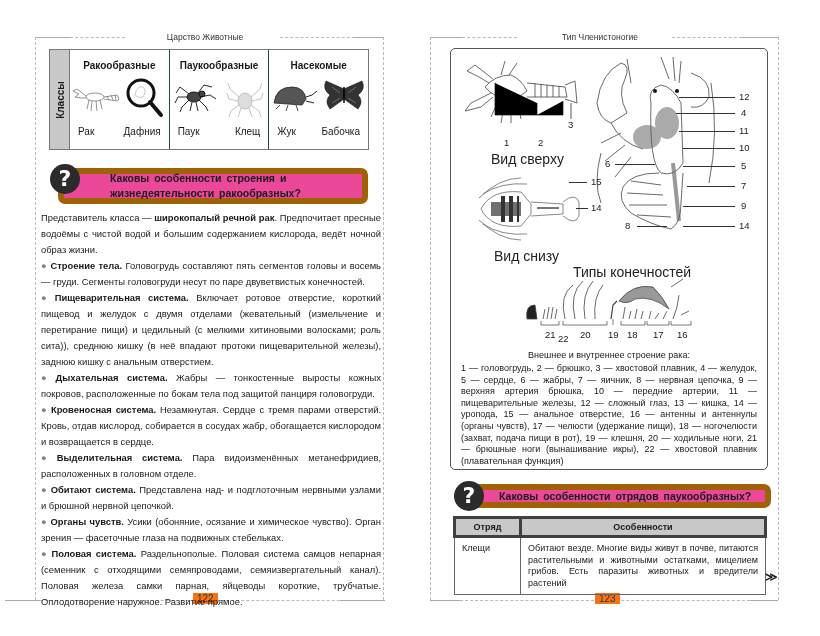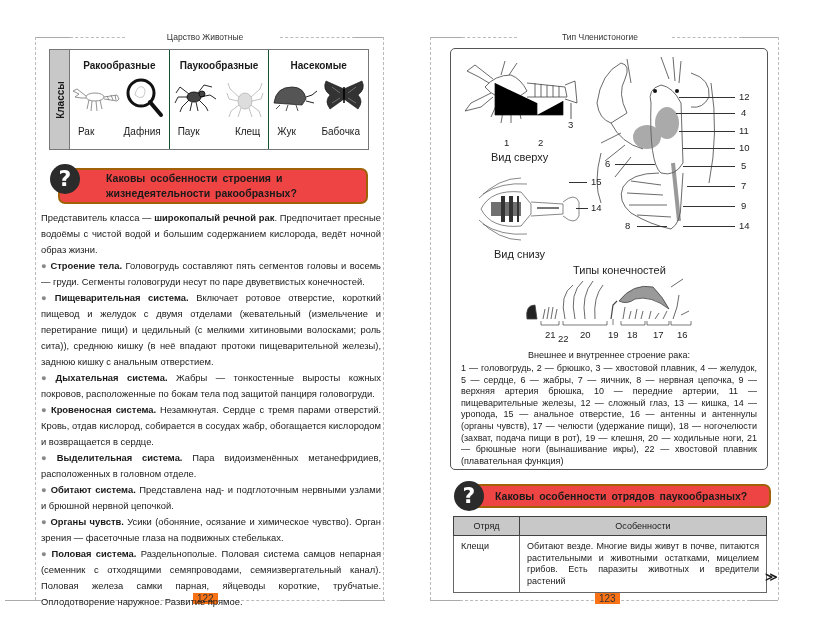--- a/index.html
+++ b/index.html
@@ -23,41 +23,41 @@
   .classes { position: absolute; left: 49px; top: 49px; width: 320px; height: 101px; border: 1px solid #777; display: flex; }
   .classes-side { width: 20px; background: #c8c8c8; border-right: 1px solid #777; position: relative; }
   .classes-side span { position: absolute; left: 50%; top: 50%; transform: translate(-50%,-50%) rotate(-90deg); font-weight: bold; font-size: 10px; white-space: nowrap; }
   .class-col { flex: 1; border-right: 1px solid #14532d; position: relative; }
   .class-col:last-child { border-right: none; }
   .class-title { text-align: center; font-weight: bold; font-size: 10px; margin-top: 10px; }
   .class-pics { display: flex; justify-content: space-around; margin-top: 8px; height: 38px; }
   .class-names { position: absolute; bottom: 12px; left: 8px; right: 8px; display: flex; justify-content: space-between; font-size: 10px; }
 
   
-  .qbox { position: absolute; height: 36px; border: 2px solid #a16207; border-radius: 7px; background: #ef4444; }
+  .qbox { position: absolute; height: 36px; border: 6px solid #a16207; border-radius: 7px; background: #ec4899; }
   .qbox-text { position: absolute; left: 46px; right: 12px; top: 50%; transform: translateY(-50%); font-weight: bold; font-size: 10.5px; line-height: 15px; word-spacing: 2px; }
   .qicon { position: absolute; width: 30px; height: 30px; border-radius: 50%; background: #2b2b2b; color: #fff; font-weight: bold; font-size: 22px; text-align: center; line-height: 30px; font-family: "DejaVu Sans", sans-serif; }
 
   
   .body-text { position: absolute; left: 35px; width: 340px; top: 210px; font-size: 9.4px; line-height: 16px; text-align: justify; margin-left: 6px; }
   .body-text p { margin: 0; }
   .bullet { color: #888; margin-right: 3px; }
   .body-text b { font-weight: bold; }
 
   
   .figbox { position: absolute; left: 450px; top: 48px; width: 318px; height: 422px; border: 1.5px solid #555; border-radius: 5px; }
-  .fig-label { position: absolute; font-size: 11px; color: #222; }
+  .fig-label { position: absolute; font-size: 14px; color: #222; }
   .fig-num { position: absolute; font-size: 9.5px; color: #222; }
   .leader { position: absolute; height: 1px; background: #333; }
   .caption-title { position: absolute; left: 0; right: 0; top: 301px; text-align: center; font-size: 9px; }
   .caption { position: absolute; left: 10px; right: 10px; top: 314px; font-size: 9px; line-height: 11.6px; text-align: justify; }
 
   
   .otable { position: absolute; left: 453px; top: 516px; width: 314px; border-collapse: collapse; font-size: 9px; }
-  .otable th { background: #c8c8c8; border: 1px solid #404040; height: 19px; font-weight: normal; font-size: 9px; }
+  .otable th { background: #c8c8c8; border: 3px solid #404040; height: 19px; font-weight: bold; font-size: 9px; }
   .otable td { border: 1px solid #666; vertical-align: top; padding: 5px 7px; line-height: 11.5px; }
   .otable td.col1 { width: 66px; }
   .otable td.col2 { text-align: justify; }
   .more-arrow { position: absolute; left: 765px; top: 570px; font-size: 12px; font-weight: bold; }
 
   svg { display: block; }
 </style>
 </head>
 <body>
 

